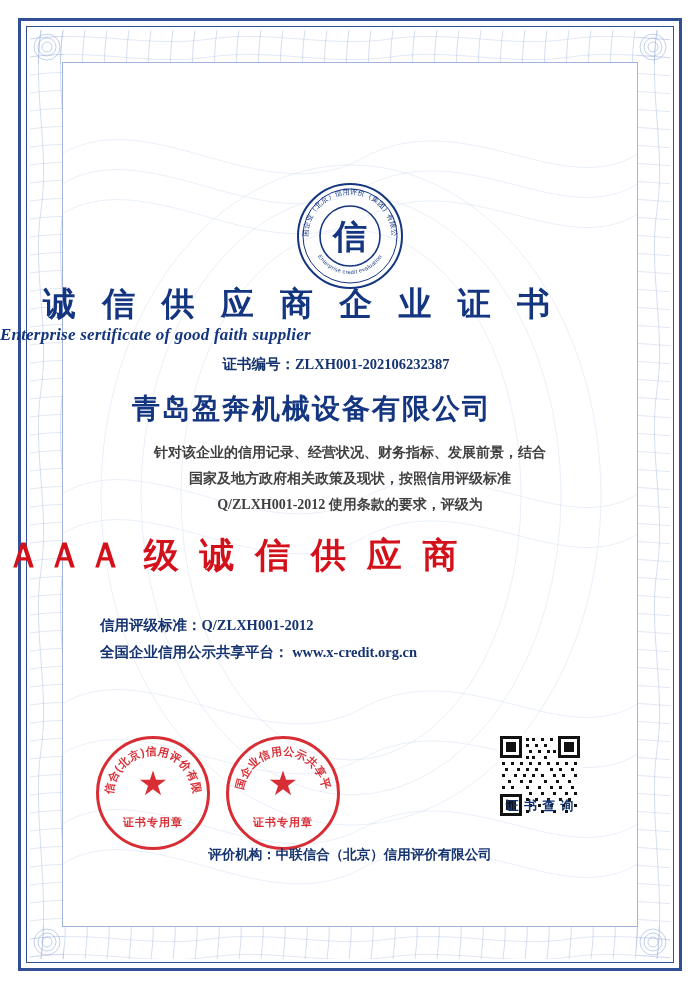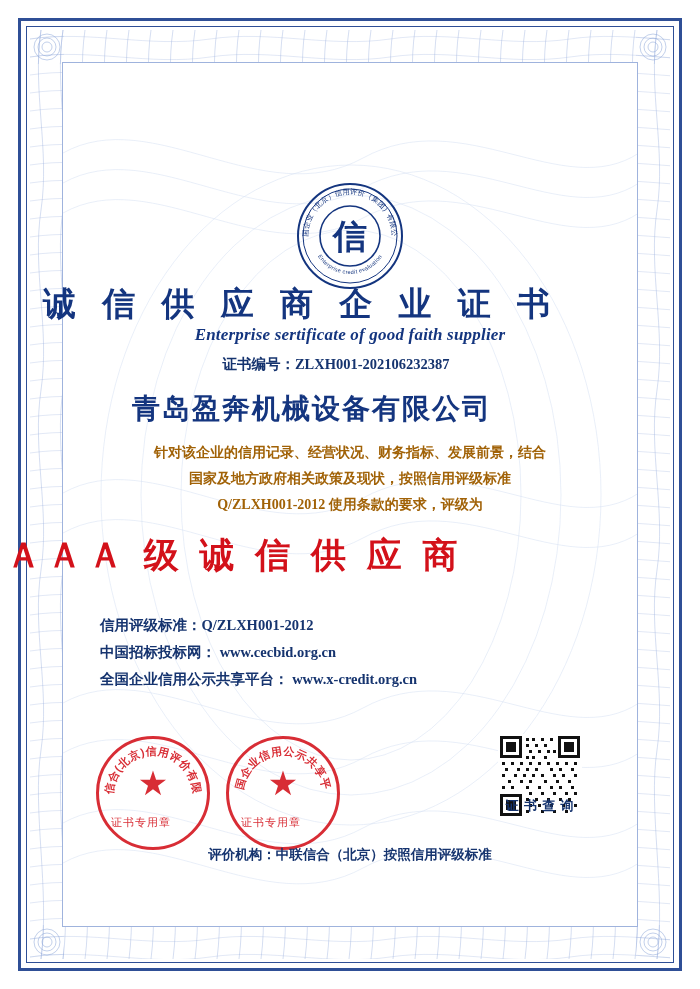--- a/index.html
+++ b/index.html
@@ -96,21 +96,20 @@
     font-weight: bold;
     letter-spacing: 9px;
     color: #14357f;
     text-indent: 9px;
   }
   .title-en {
     position: absolute;
     top: 325px;
     left: 0;
     width: 700px;
-    text-align: center;
     font-family: "Liberation Serif", serif;
     font-size: 17px;
     font-weight: bold;
     font-style: italic;
     color: #14357f;
     letter-spacing: 0.2px;
   }
 
   .cert-no {
     position: absolute;
@@ -136,21 +135,21 @@
   }
 
   .body-text {
     position: absolute;
     top: 440px;
     left: 110px;
     width: 480px;
     text-align: center;
     font-size: 14px;
     line-height: 26px;
-    color: #a16207;
+    color: #404040;
     font-weight: bold;
   }
 
   .grade {
     position: absolute;
     top: 532px;
     left: 0;
     width: 700px;
     text-align: left;
     font-size: 35px;
@@ -188,26 +187,27 @@
     position: absolute;
     left: 50%;
     top: 42%;
     transform: translate(-50%, -50%);
     color: #d3111a;
     font-size: 34px;
     line-height: 34px;
   }
   .seal-bottom-text {
     position: absolute;
-    left: 12px;
+    left: 0;
     width: 100%;
     bottom: 17px;
+    text-align: center;
     color: #d3111a;
     font-size: 11px;
-    font-weight: normal;
+    font-weight: bold;
     letter-spacing: 1px;
   }
   .seal-arc {
     position: absolute;
     left: 0;
     top: 0;
     width: 108px;
     height: 108px;
   }
   .seal-arc text {
@@ -347,21 +347,20 @@
     <div class="body-text">
       <div>针对该企业的信用记录、经营状况、财务指标、发展前景，结合</div>
       <div>国家及地方政府相关政策及现状，按照信用评级标准</div>
       <div>Q/ZLXH001-2012 使用条款的要求，评级为</div>
     </div>
 
     <div class="grade">ＡＡＡ 级 诚 信 供 应 商</div>
 
     <div class="details">
       <div class="row">信用评级标准：Q/ZLXH001-2012</div>
-      <div class="row">中国招标投标网： www.cecbid.org.cn</div>
       <div class="row">全国企业信用公示共享平台： www.x-credit.org.cn</div>
     </div>
 
     <div class="seal seal-left">
       <svg class="seal-arc" viewBox="0 0 108 108" xmlns="http://www.w3.org/2000/svg">
         <defs>
             <path id="sealArc1" d="M 14 56 A 40 40 0 0 1 94 56"></path>
           </defs>
         <text font-size="10" text-anchor="middle">
           <textPath href="#sealArc1" startOffset="50%">中联信合(北京)信用评价有限公司</textPath>
@@ -467,16 +466,16 @@
             <rect x="76" y="70" width="3" height="3"></rect>
           <rect x="28" y="76" width="3" height="3"></rect>
             <rect x="43" y="76" width="3" height="3"></rect>
             <rect x="55" y="76" width="3" height="3"></rect>
             <rect x="67" y="76" width="3" height="3"></rect>
         </g>
       </svg>
     </div>
     <div class="qr-label">证 书 查 询</div>
 
-    <div class="issuer">评价机构：中联信合（北京）按照信用评级标准</div>
+    <div class="issuer">评价机构：中联信合（北京）信用评价有限公司</div>
 
   </div>
 </div>
 
 </body></html>

